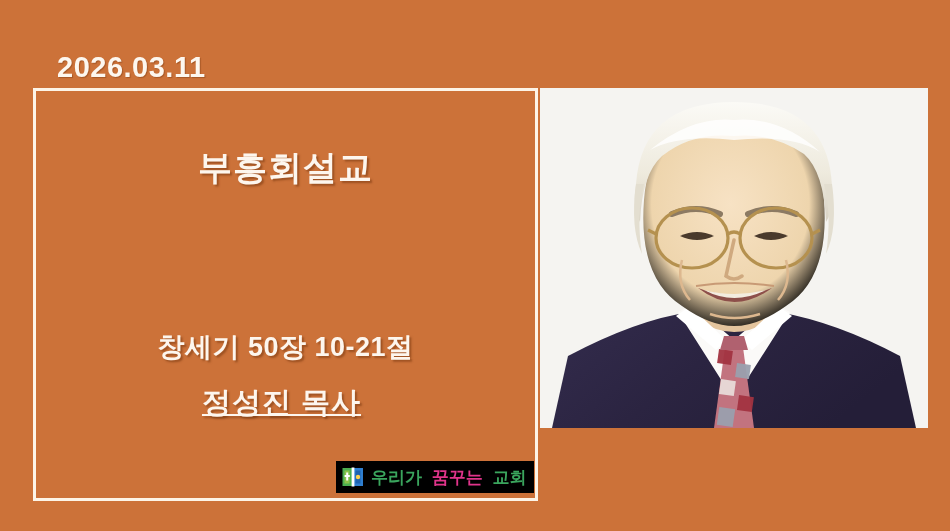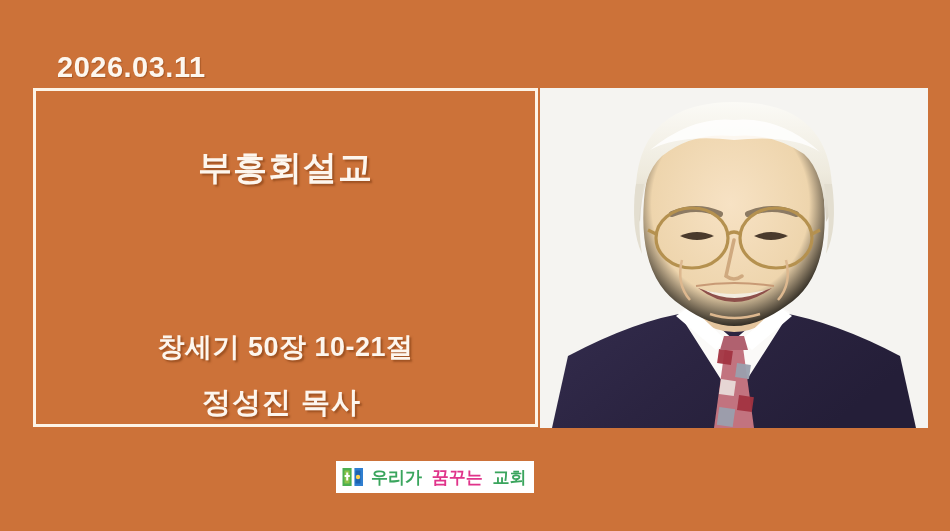--- a/index.html
+++ b/index.html
@@ -28,21 +28,21 @@
     text-shadow: 1px 1px 1px rgba(120,55,15,0.45);
     white-space: nowrap;
   }
 
   
   #text-frame {
     position: absolute;
     left: 33px;
     top: 88px;
     width: 505px;
-    height: 339px;
+    height: 413px;
     border: 3px solid #fdf4e7;
     box-sizing: border-box;
   }
 
   .frame-inner {
     position: absolute;
     left: 0;
     top: 0;
     right: 0;
     bottom: 0;
@@ -92,20 +92,21 @@
     position: absolute;
     left: 0;
     right: 8px;
     top: 292px;
     text-align: center;
     font-size: 29px;
     font-weight: bold;
     color: #fdf6ee;
     letter-spacing: 1px;
     text-shadow: 2px 2px 2px rgba(110,48,10,0.5);
+    text-decoration: underline;
   }
 
   
   #portrait {
     position: absolute;
     left: 540px;
     top: 88px;
     width: 388px;
     height: 340px;
     background: #f5f4f1;
@@ -234,21 +235,21 @@
         <path d="M156 198 Q194 192 234 198" stroke="#c89a75" stroke-width="2" fill="none"></path>
 
         <path d="M142 172 Q136 196 150 212" stroke="#ddb88f" stroke-width="2.5" fill="none"></path>
         <path d="M246 172 Q252 196 238 212" stroke="#ddb88f" stroke-width="2.5" fill="none"></path>
 
         <path d="M170 226 Q194 234 220 226" stroke="#dcb78e" stroke-width="2.5" fill="none"></path>
       </g>
     </svg>
   </div>
 
-  <div id="logo-box" style="background: #ffffff;">
+  <div id="logo-box" style="background: #000000;">
     <svg id="logo-emblem" viewBox="0 0 24 24">
       <rect x="1.5" y="3" width="9.5" height="18" fill="#4caf50"></rect>
       <rect x="12.5" y="3" width="9.5" height="18" fill="#2f7fd0"></rect>
       <rect x="3.5" y="5.5" width="5" height="13" fill="#8bc34a"></rect>
       <rect x="14.5" y="5.5" width="5" height="13" fill="#1d63b0"></rect>
       <rect x="10.6" y="2.5" width="2.8" height="19" fill="#ffffff"></rect>
       <rect x="5.2" y="7.5" width="2" height="8" fill="#ffffff"></rect>
       <rect x="3.6" y="10" width="5.2" height="2" fill="#ffffff"></rect>
       <circle cx="17" cy="12" r="2.2" fill="#ffd24d"></circle>
     </svg>

